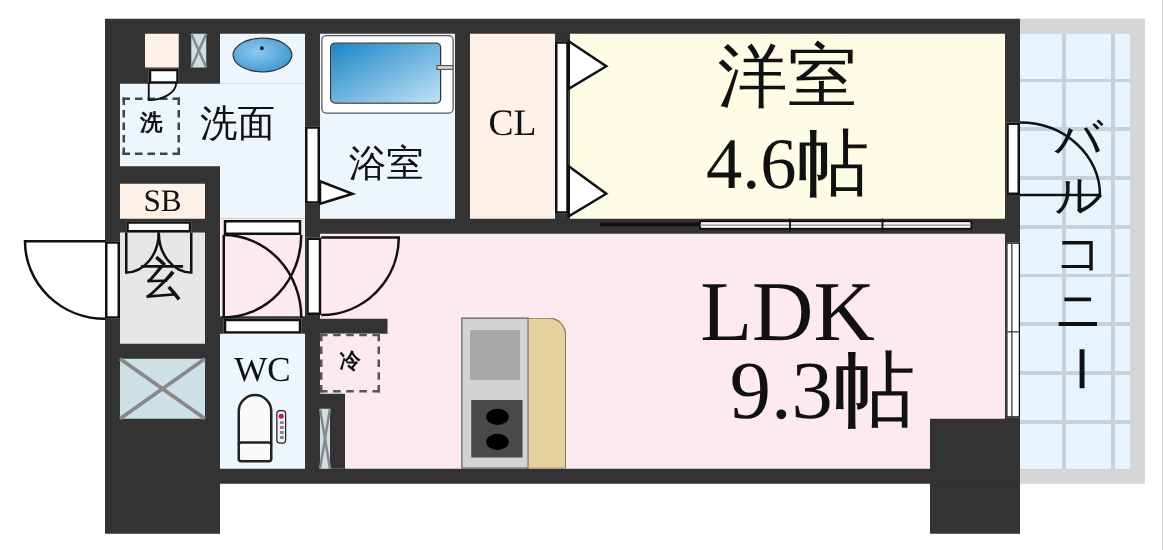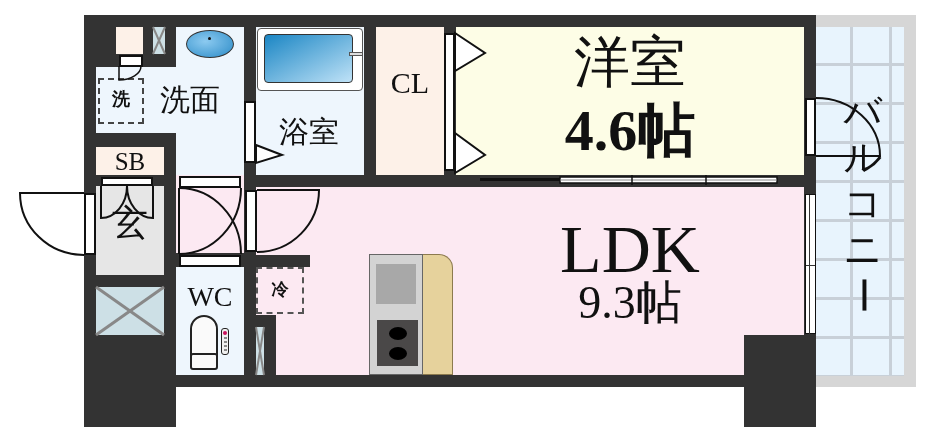--- a/index.html
+++ b/index.html
@@ -25,21 +25,21 @@
   <div>ニ</div>
   <div style="transform:rotate(90deg);">ー</div>
 </div>
 
 <div class="abs wall" style="left:84px;top:15px;width:732px;height:372px;"></div>
 <div class="abs wall" style="left:84px;top:380px;width:92px;height:47px;"></div>
 <div class="abs wall" style="left:744px;top:335px;width:72px;height:92px;"></div>
 
 <div class="abs" style="left:456px;top:27px;width:348px;height:148px;background:#fdfde6;"></div>
 <div class="lbl serif" style="left:520px;top:34px;width:220px;font-size:56px;">洋室</div>
-<div class="lbl serif" style="left:520px;top:102px;width:220px;font-size:58px;font-weight:bold;">4.6帖</div>
+<div class="lbl serif" style="left:520px;top:102px;width:220px;font-size:58px;">4.6帖</div>
 
 <div class="abs" style="left:444px;top:33px;width:11px;height:138px;background:#fff;border:2px solid #111;"></div>
 <svg style="left:455px;top:33px;" width="40" height="140">
   <polygon points="0,0 30,20 0,38" fill="#fff" stroke="#111" stroke-width="2"></polygon>
   <polygon points="0,100 30,122 0,140" fill="#fff" stroke="#111" stroke-width="2"></polygon>
 </svg>
 
 <svg style="left:480px;top:175px;" width="300" height="10">
   <rect x="0" y="3" width="80" height="3" fill="#111"></rect>
   <rect x="80" y="2" width="217" height="6" fill="#fff" stroke="#111" stroke-width="1.5"></rect>
@@ -47,21 +47,21 @@
   <line x1="152" y1="0" x2="152" y2="10" stroke="#111" stroke-width="1.5"></line>
   <line x1="226" y1="0" x2="226" y2="10" stroke="#111" stroke-width="1.5"></line>
 </svg>
 
 <div class="abs" style="left:805px;top:98px;width:11px;height:58px;background:#fff;border:2px solid #111;"></div>
 <svg style="left:816px;top:98px;" width="70" height="60">
   <path d="M0,0 A 64 58 0 0 1 64 58 L 0 58" fill="none" stroke="#111" stroke-width="2"></path>
 </svg>
 
 <div class="abs" style="left:376px;top:27px;width:68px;height:148px;background:#fdf1e8;"></div>
-<div class="lbl serif" style="left:376px;top:68px;width:68px;font-size:30px;">CL</div>
+<div class="lbl serif" style="left:376px;top:84px;width:68px;font-size:30px;">CL</div>
 
 <div class="abs" style="left:256px;top:27px;width:108px;height:148px;background:#eef6fd;"></div>
 <div class="abs" style="left:257px;top:28px;width:106px;height:63px;background:#fff;border:1.5px solid #555;border-radius:4px;"></div>
 <div class="abs" style="left:264px;top:34px;width:89px;height:49px;border:1.5px solid #333;border-radius:4px;background:linear-gradient(to bottom right,#1b86c4,#bfe2f7);"></div>
 <div class="abs" style="left:349px;top:52px;width:14px;height:4px;background:#ddd;border:1px solid #555;"></div>
 <div class="lbl serif" style="left:264px;top:117px;width:90px;font-size:30px;">浴室</div>
 
 <div class="abs" style="left:244px;top:101px;width:12px;height:62px;background:#fff;border:2px solid #111;"></div>
 <svg style="left:256px;top:145px;" width="30" height="20">
   <polygon points="0,0 26,10 0,18" fill="#fff" stroke="#111" stroke-width="2"></polygon>
@@ -120,21 +120,21 @@
   <path d="M0,0 A 62 66 0 0 1 62 66" fill="none" stroke="#111" stroke-width="2"></path>
   <path d="M0,66 A 62 66 0 0 0 62 0" fill="none" stroke="#111" stroke-width="2"></path>
   <line x1="0" y1="0" x2="0" y2="66" stroke="#111" stroke-width="2"></line>
 </svg>
 
 <div class="abs" style="left:256px;top:187px;width:548px;height:188px;background:#fce9f2;"></div>
 <div class="abs wall" style="left:744px;top:335px;width:72px;height:52px;"></div>
 <div class="abs wall" style="left:256px;top:255px;width:54px;height:12px;"></div>
 <div class="abs wall" style="left:256px;top:315px;width:20px;height:60px;"></div>
 <div class="lbl serif" style="left:530px;top:215px;width:200px;font-size:68px;">LDK</div>
-<div class="lbl serif" style="left:520px;top:280px;width:220px;font-size:46px;">9.3帖</div>
+<div class="lbl serif" style="left:548px;top:280px;width:220px;font-size:66px;">9.3帖</div>
 
 <div class="abs" style="left:245px;top:190px;width:12px;height:62px;background:#fff;border:2px solid #111;"></div>
 <svg style="left:257px;top:190px;" width="64" height="64">
   <path d="M0,62 A 62 62 0 0 0 62 0 L 0 0" fill="none" stroke="#111" stroke-width="2"></path>
 </svg>
 
 <div class="abs" style="left:256px;top:267px;width:48px;height:47px;border:2px dashed #555;background:#fce9f2;"></div>
 <div class="lbl" style="left:256px;top:281px;width:48px;font-size:17px;font-weight:bold;font-family:'DejaVu Sans',sans-serif;">冷</div>
 
 <div class="abs" style="left:256px;top:327px;width:8px;height:48px;background:#cde0e6;">

